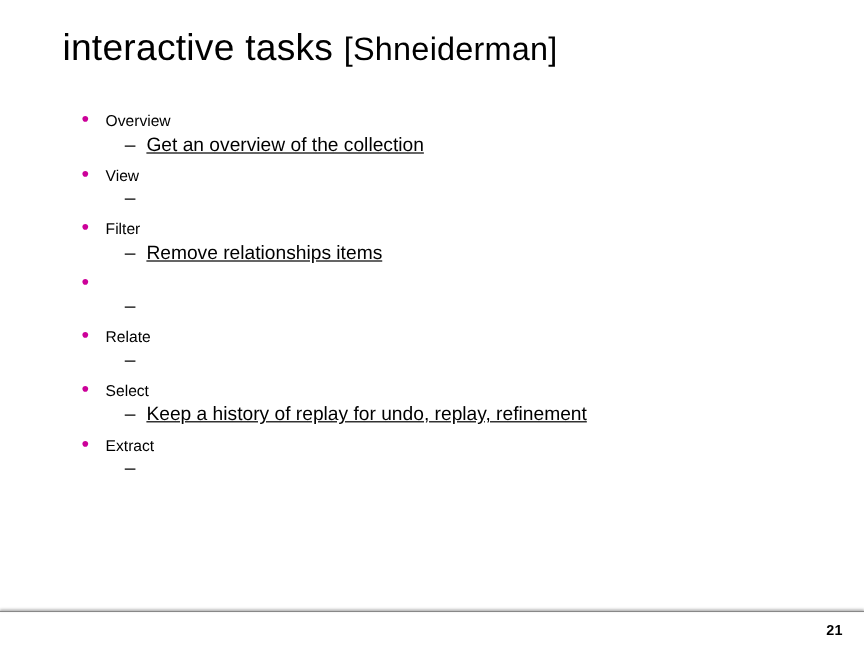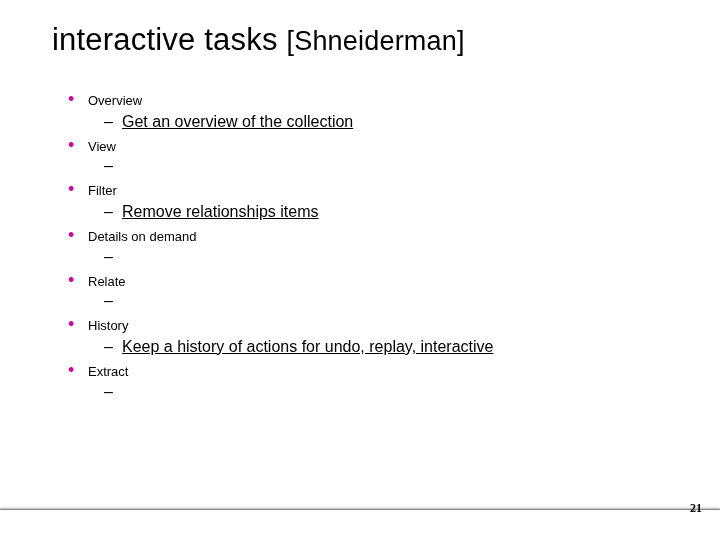--- a/index.html
+++ b/index.html
@@ -79,24 +79,24 @@
     position: absolute;
     left: 0;
     right: 0;
     bottom: 30px;
     border-top: 1px solid #888;
     box-shadow: 0 -1px 2px rgba(0,0,0,0.45);
   }
   .page-num {
     position: absolute;
     right: 18px;
-    bottom: 24px;
+    bottom: 8px;
     font-size: 12px;
     font-weight: 700;
-    font-family: Liberation Serif, serif;
+    font-family: Liberation Sans, sans-serif;
   }
 </style>
 </head>
 <body>
 
 <div class="slide">
 
   <div class="title">
     <span>interactive tasks </span><span class="bracket">[Shneiderman]</span>
   </div>
@@ -131,45 +131,44 @@
       </div>
       <div class="L2">
         <span class="dash">–</span>
         <span class="text">Remove relationships items</span>
       </div>
     </div>
 
     <div class="item">
       <div class="L1">
         <span class="bullet">•</span>
-        <span class="text">Details on demand</span>
       </div>
       <div class="L2">
         <span class="dash">–</span>
       </div>
     </div>
 
     <div class="item">
       <div class="L1">
         <span class="bullet">•</span>
         <span class="text">Relate</span>
       </div>
       <div class="L2">
         <span class="dash">–</span>
       </div>
     </div>
 
     <div class="item">
       <div class="L1">
         <span class="bullet">•</span>
-        <span class="text">History</span>
+        <span class="text">Select</span>
       </div>
       <div class="L2">
         <span class="dash">–</span>
-        <span class="text">Keep a history of actions for undo, replay, interactive</span>
+        <span class="text">Keep a history of replay for undo, replay, refinement</span>
       </div>
     </div>
 
     <div class="item">
       <div class="L1">
         <span class="bullet">•</span>
         <span class="text">Extract</span>
       </div>
       <div class="L2">
         <span class="dash">–</span>

